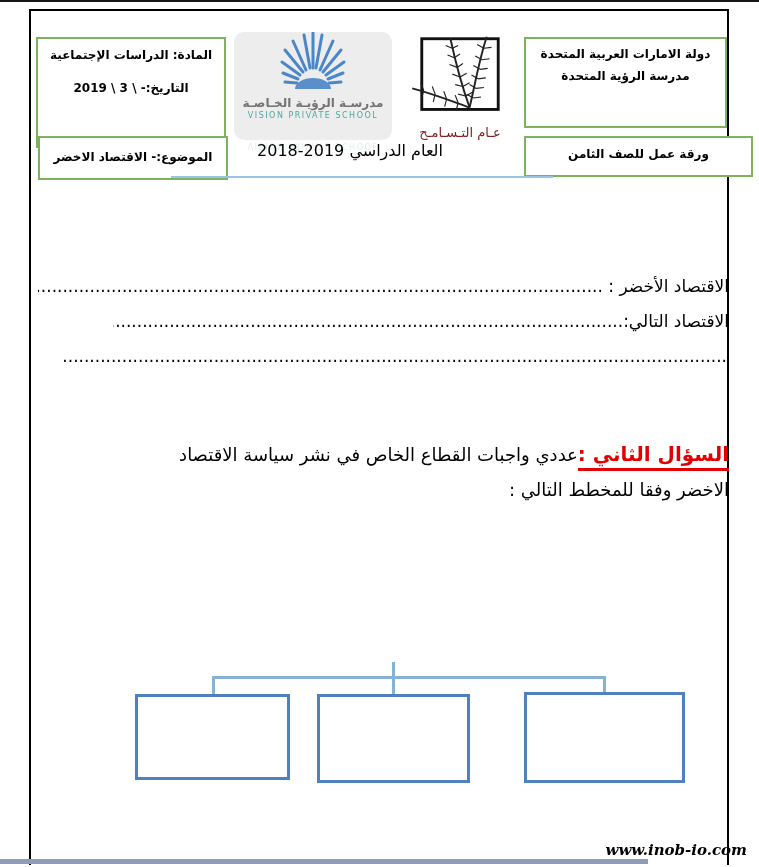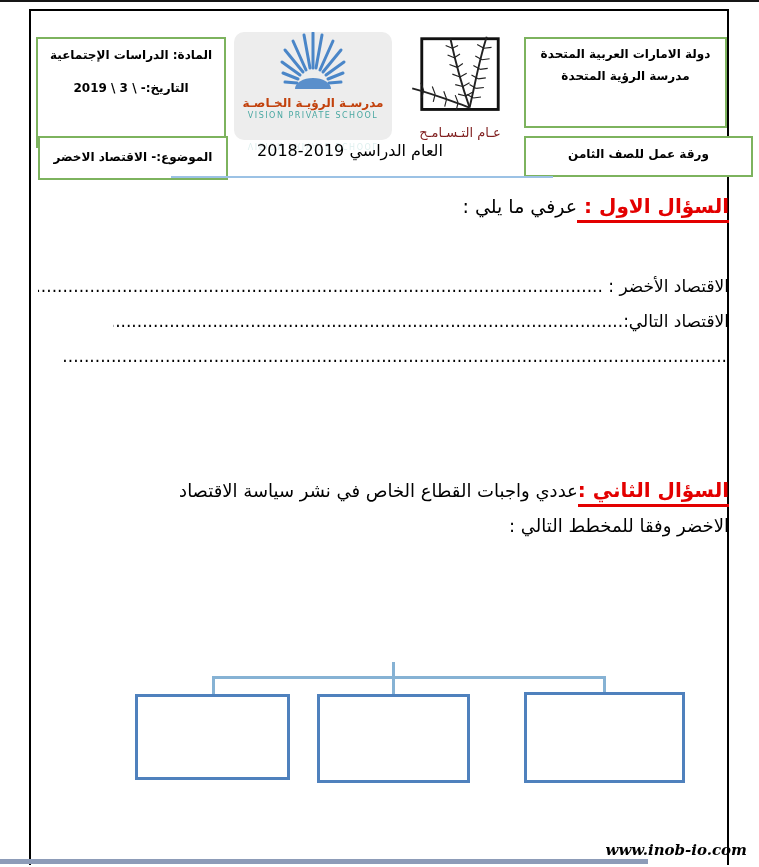--- a/index.html
+++ b/index.html
@@ -16,37 +16,37 @@
   .subject-box .l1{margin-top:9px;}
   .subject-box .l2{margin-top:19px;}
   .topic-box{left:38px;top:136px;width:190px;height:44px;}
   .topic-box .l1{margin-top:12px;}
   .country-box{left:524px;top:37px;width:203px;height:91px;}
   .country-box .ln{margin-top:8px;}
   .worksheet-box{left:524px;top:136px;width:229px;height:41px;}
   .worksheet-box .l1{margin-top:9px;}
   
   .vision-logo{left:234px;top:32px;width:158px;height:108px;background:#ededed;border-radius:10px;text-align:center;}
-  .vision-ar{display:block;margin-top:2px;font-size:12px;font-weight:bold;color:#c2410c;direction:rtl;}
+  .vision-ar{display:block;margin-top:2px;font-size:12px;font-weight:bold;color:#737373;direction:rtl;}
   .vision-en{display:block;margin-top:1px;font-size:8px;font-weight:normal;letter-spacing:1.5px;color:#4aa8a2;}
   .vision-reflect{left:234px;top:141px;width:158px;text-align:center;transform:scaleY(-1);opacity:.18;filter:blur(.4px);}
   
   .tolerance-logo{left:408px;top:33px;width:104px;text-align:center;}
   .tolerance-label{display:block;margin-top:2px;font-size:13px;color:#7f1d1d;direction:rtl;}
   .academic-year{left:236px;top:141px;width:228px;text-align:center;font-size:16px;direction:rtl;}
   .header-divider{left:171px;top:176px;width:382px;height:2px;background:#9cc2e5;}
   
   .q1{right:30px;top:194px;direction:rtl;font-size:19px;white-space:nowrap;}
   .q-title{color:#e30000;font-weight:bold;font-size:20px;border-bottom:3px solid #e30000;padding-bottom:2px;}
   .q-black{color:#000;}
   .defline{direction:rtl;white-space:nowrap;overflow:hidden;font-size:17px;line-height:30px;height:30px;}
   .def1{left:38px;top:271px;width:691px;}
   .def2{left:113px;top:306px;width:616px;}
   .def3{left:63px;top:341px;width:664px;}
-  .q2{right:30px;top:437px;width:660px;direction:rtl;text-align:right;font-size:18px;line-height:35px;margin-top:36px;}
+  .q2{right:30px;top:437px;width:660px;direction:rtl;text-align:right;font-size:18px;line-height:35px;}
   
   .root-box{left:267px;top:568px;width:253px;height:94px;box-sizing:border-box;
             background:linear-gradient(#e2ecf9,#c3d7f2 55%,#a9c6ee);border:2px solid #5b83b5;
             box-shadow:2px 3px 4px rgba(120,130,150,.45);
             display:flex;align-items:center;justify-content:center;font-size:25px;direction:rtl;}
   .conn{background:#86b2d4;}
   .conn-stub{left:392px;top:662px;width:3px;height:16px;}
   .conn-h{left:212px;top:676px;width:394px;height:3px;}
   .conn-d1{left:212px;top:679px;width:3px;height:15px;}
   .conn-d2{left:392px;top:679px;width:3px;height:15px;}
@@ -123,23 +123,20 @@
   <div class="abs gbox country-box">
     <span class="ln">دولة الامارات العربية المتحدة</span>
     <span class="ln">مدرسة الرؤية المتحدة</span>
   </div>
   <div class="abs gbox worksheet-box">
     <span class="ln l1">ورقة عمل للصف الثامن</span>
   </div>
 
   <div class="abs header-divider"></div>
 
-  <div class="abs q1">
-    <span class="q-title">السؤال الاول : </span><span class="q-black"> عرفي ما يلي :</span>
-  </div>
 
   <div class="abs defline def1">
     <span>الاقتصاد الأخضر : </span><span>......................................................................................................................................................</span>
   </div>
   <div class="abs defline def2">
     <span>الاقتصاد التالي:</span><span>............................................................................................................................................</span>
   </div>
   <div class="abs defline def3">
     <span>................................................................................................................................................................</span>
   </div>

